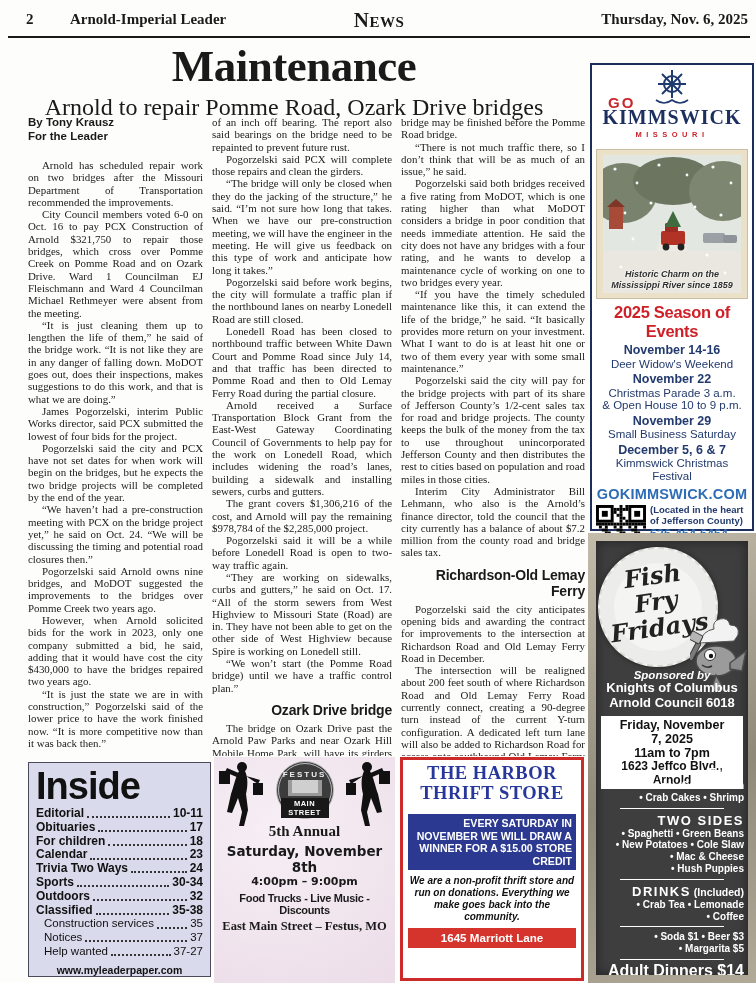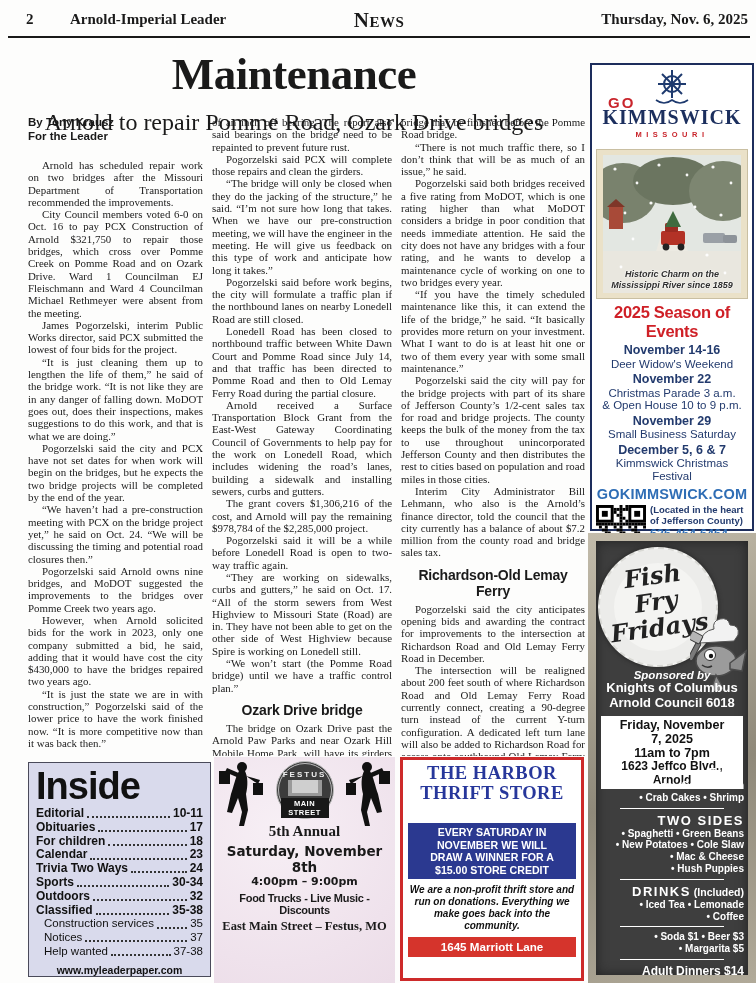--- a/index.html
+++ b/index.html
@@ -8,29 +8,29 @@
   
   .masthead{position:absolute;left:8px;right:6px;top:8px;height:28px;
             border-bottom:2px solid #191919;}
   .mh-page{position:absolute;left:18px;top:3px;font:bold 15px "Liberation Serif",serif;}
   .mh-paper{position:absolute;left:62px;top:3px;font:bold 15px "Liberation Serif",serif;}
   .mh-section{position:absolute;left:50%;transform:translateX(-50%);top:0px;
               font:bold 21px "Liberation Serif",serif;font-variant:small-caps;letter-spacing:.5px;}
   .mh-date{position:absolute;right:2px;top:3px;font:bold 15px "Liberation Serif",serif;}
   
   .headline-block{position:absolute;left:0;top:40px;width:588px;text-align:center;}
-  .headline{font:bold 45px "Liberation Serif",serif;letter-spacing:-.5px;line-height:1.0;margin:12px;}
+  .headline{font:bold 45px "Liberation Serif",serif;letter-spacing:-.5px;line-height:1.0;margin:4px;}
   .subheadline{font:24px "Liberation Serif",serif;margin:5px 0 0 0;font-weight:normal;}
   
   .cols{position:absolute;left:28px;top:116px;width:557px;height:640px;display:flex;gap:9px;}
   .col{overflow:hidden;text-align:justify;}
   .col:nth-child(1){width:177px;}.col:nth-child(2){width:182px;}.col:nth-child(3){width:186px;}
   .col p{margin:0;font-size:10.9px;line-height:12.3px;text-indent:14px;}
   .col p.ni{text-indent:0;}
-  .col h2{margin:8px 0 4px 0;font:bold 14px "Liberation Sans",sans-serif;text-align:center;letter-spacing:-.2px;}
+  .col h2{margin:8px 0 4px 0;font:bold 14px "Liberation Sans",sans-serif;text-align:right;letter-spacing:-.2px;}
   .byline{font:bold 11.5px "Liberation Sans",sans-serif;line-height:13.5px;text-align:left;}
   .byline-end{margin-bottom:16px;}
   
   .inside{position:absolute;left:28px;top:762px;width:183px;height:215px;background:#d9daec;
           border:1px solid #4a4a5a;box-sizing:border-box;padding:2px 7px 0 7px;
           font-family:"Liberation Sans",sans-serif;}
   .inside-title{font:800 38px "Liberation Sans",sans-serif;letter-spacing:-1px;line-height:42px;color:#111;}
   .idx-row{display:flex;align-items:flex-end;font:bold 12px "Liberation Sans",sans-serif;line-height:13.8px;color:#111;}
   .idx-row.sub{font-weight:normal;font-size:11.5px;padding-left:8px;}
   .idx-row .lead{flex:1;border-bottom:2px dotted #333;margin:0 3px 2.5px 3px;}
@@ -55,21 +55,21 @@
   .ln-feat{font:bold 11px "Liberation Sans",sans-serif;letter-spacing:-.3px;margin-top:4px;}
   .ln-where{font:bold 12.5px "Liberation Serif",serif;margin-top:3px;}
   .ladies .skyline{position:absolute;bottom:0;left:0;width:181px;height:46px;}
   
   .harbor{position:absolute;left:400px;top:757px;width:184px;height:224px;box-sizing:border-box;
           background:#fff;border:3px solid #cd2a2a;padding:4px 5px;text-align:center;
           font-family:"Liberation Sans",sans-serif;}
   .hb-title{font:900 18.5px "Liberation Serif",serif;line-height:19.5px;color:#27379b;letter-spacing:.5px;}
   .hb-body{font:bold 10.6px "Liberation Sans",sans-serif;line-height:12.6px;color:#111;margin-top:4px;}
   .hb-banner{background:#2b3990;color:#fff;font:bold 10.6px "Liberation Sans",sans-serif;
-             line-height:12.6px;padding:3px 20px;margin-top:20px;}
+             line-height:12.6px;padding:3px 4px;margin-top:11px;text-align:right;}
   .hb-note{font:bold italic 10px "Liberation Sans",sans-serif;font-style:italic;line-height:12px;
            color:#111;margin-top:5px;}
   .hb-addr{background:#d5342c;color:#fff;font:bold 11.6px "Liberation Sans",sans-serif;
            line-height:13.5px;padding:3px 2px;margin-top:5px;}
   
   .kimm{position:absolute;left:590px;top:63px;width:164px;height:468px;box-sizing:border-box;
         background:#fff;border:2.5px solid #1d2d5c;padding:3px 4px;text-align:center;
         font-family:"Liberation Sans",sans-serif;}
   .kw-logo{position:relative;height:78px;}
   .kw-wheel{display:block;margin:0 auto;}
@@ -109,21 +109,21 @@
   .ff-sponsor{position:absolute;top:128px;left:0;right:0;}
   .ff-sp1{font:bold italic 11.5px "Liberation Sans",sans-serif;font-style:italic;}
   .ff-sp2{font:bold 13px "Liberation Sans",sans-serif;line-height:14.5px;}
   .ff-band{position:absolute;top:175px;left:5px;right:5px;background:#fff;color:#111;padding:2px 16px;}
   .ff-b1{font:bold 12.5px "Liberation Sans",sans-serif;line-height:14px;}
   .ff-b2{font:bold 12px "Liberation Sans",sans-serif;line-height:13.5px;}
   .ff-menu{position:absolute;top:224px;left:4px;right:4px;text-align:right;}
   .menu-h{font:bold 13px "Liberation Sans",sans-serif;letter-spacing:1.5px;line-height:15px;}
   .menu-h .note{font:bold 10.5px "Liberation Sans",sans-serif;letter-spacing:0;}
   .menu-i{font:bold 10px "Liberation Sans",sans-serif;line-height:11.8px;}
-  .menu-i.big{font-size:12px;line-height:14.5px;}
+  .menu-i.big{font-size:16px;line-height:14.5px;}
   .menu-div{border:none;border-top:1.5px solid #fff;width:72%;margin:4px auto 4px;}
   
   svg{display:block;}
 </style>
 </head>
 <body>
 
 <div class="page">
 
   <div class="masthead">
@@ -137,22 +137,22 @@
     <h1 class="headline">Maintenance</h1>
     <div class="subheadline">Arnold to repair Pomme Road, Ozark Drive bridges</div>
   </div>
 
   <div class="cols">
       <div class="col">
         <div class="byline">By Tony Krausz</div>
         <div class="byline byline-end">For the Leader</div>
         <p>Arnold has scheduled repair work on two bridges after the Missouri Department of Transportation recommended the improvements.</p>
         <p>City Council members voted 6-0 on Oct. 16 to pay PCX Construction of Arnold $321,750 to repair those bridges, which cross over Pomme Creek on Pomme Road and on Ozark Drive. Ward 1 Councilman EJ Fleischmann and Ward 4 Councilman Michael Rethmeyer were absent from the meeting.</p>
+        <p>“It is just cleaning them up to lengthen the life of them,” he said of the bridge work. “It is not like they are in any danger of falling down. MoDOT goes out, does their inspections, makes suggestions to do this work, and that is what we are doing.”</p>
         <p>James Pogorzelski, interim Public Works director, said PCX submitted the lowest of four bids for the project.</p>
-        <p>“It is just cleaning them up to lengthen the life of them,” he said of the bridge work. “It is not like they are in any danger of falling down. MoDOT goes out, does their inspections, makes suggestions to do this work, and that is what we are doing.”</p>
         <p>Pogorzelski said the city and PCX have not set dates for when work will begin on the bridges, but he expects the two bridge projects will be completed by the end of the year.</p>
         <p>“We haven’t had a pre-construction meeting with PCX on the bridge project yet,” he said on Oct. 24. “We will be discussing the timing and potential road closures then.”</p>
         <p>Pogorzelski said Arnold owns nine bridges, and MoDOT suggested the improvements to the bridges over Pomme Creek two years ago.</p>
         <p>However, when Arnold solicited bids for the work in 2023, only one company submitted a bid, he said, adding that it would have cost the city $430,000 to have the bridges repaired two years ago.</p>
         <p>“It is just the state we are in with construction,” Pogorzelski said of the lower price to have the work finished now. “It is more competitive now than it was back then.”</p>
       </div>
       <div class="col">
         <p class="ni">of an inch off bearing. The report also said bearings on the bridge need to be repainted to prevent future rust.</p>
         <p>Pogorzelski said PCX will complete those repairs and clean the girders.</p>
         <p>“The bridge will only be closed when they do the jacking of the structure,” he said. “I’m not sure how long that takes. When we have our pre-construction meeting, we will have the engineer in the meeting. He will give us feedback on this type of work and anticipate how long it takes.”</p>
@@ -228,21 +228,21 @@
           <span class="pg">35</span>
         </div>
         <div class="idx-row sub">
           <span class="lbl">Notices</span>
           <span class="lead"></span>
           <span class="pg">37</span>
         </div>
         <div class="idx-row sub">
           <span class="lbl">Help wanted</span>
           <span class="lead"></span>
-          <span class="pg">37-38</span>
+          <span class="pg">37-27</span>
         </div>
       </div>
     <div class="inside-site">www.myleaderpaper.com</div>
   </aside>
 
   <aside class="ladies">
     <svg class="sil l" viewBox="0 0 50 70">
       <circle cx="27" cy="7" r="5" fill="#111"></circle>
       <path d="M24 11 C20 18 19 26 16 34 L12 52 L17 53 L23 38 L27 52 L24 66 L29 66 L33 50 L31 34 C33 26 33 17 30 11 Z" fill="#111"></path>
       <path d="M26 14 L12 8 L10 12 L24 18 Z" fill="#111"></path>
@@ -535,21 +535,21 @@
           <div class="menu-i">• Jack Salmon • Cod • Catfish</div>
           <div class="menu-i">• Crab Cakes • Shrimp</div>
           <div class="menu-div"></div>
           <div class="menu-h">TWO SIDES</div>
           <div class="menu-i">• Spaghetti • Green Beans</div>
           <div class="menu-i">• New Potatoes • Cole Slaw</div>
           <div class="menu-i">• Mac &amp; Cheese</div>
           <div class="menu-i">• Hush Puppies</div>
           <div class="menu-div"></div>
           <div class="menu-h">DRINKS<span class="note"> (Included)</span></div>
-          <div class="menu-i">• Iced Tea • Lemonade</div>
+          <div class="menu-i">• Crab Tea • Lemonade</div>
           <div class="menu-i">• Coffee</div>
           <div class="menu-div"></div>
           <div class="menu-i">• Soda $1 • Beer $3</div>
           <div class="menu-i">• Margarita $5</div>
           <div class="menu-div"></div>
           <div class="menu-i big">Adult Dinners $14</div>
         </div>
     </div>
   </aside>
 

